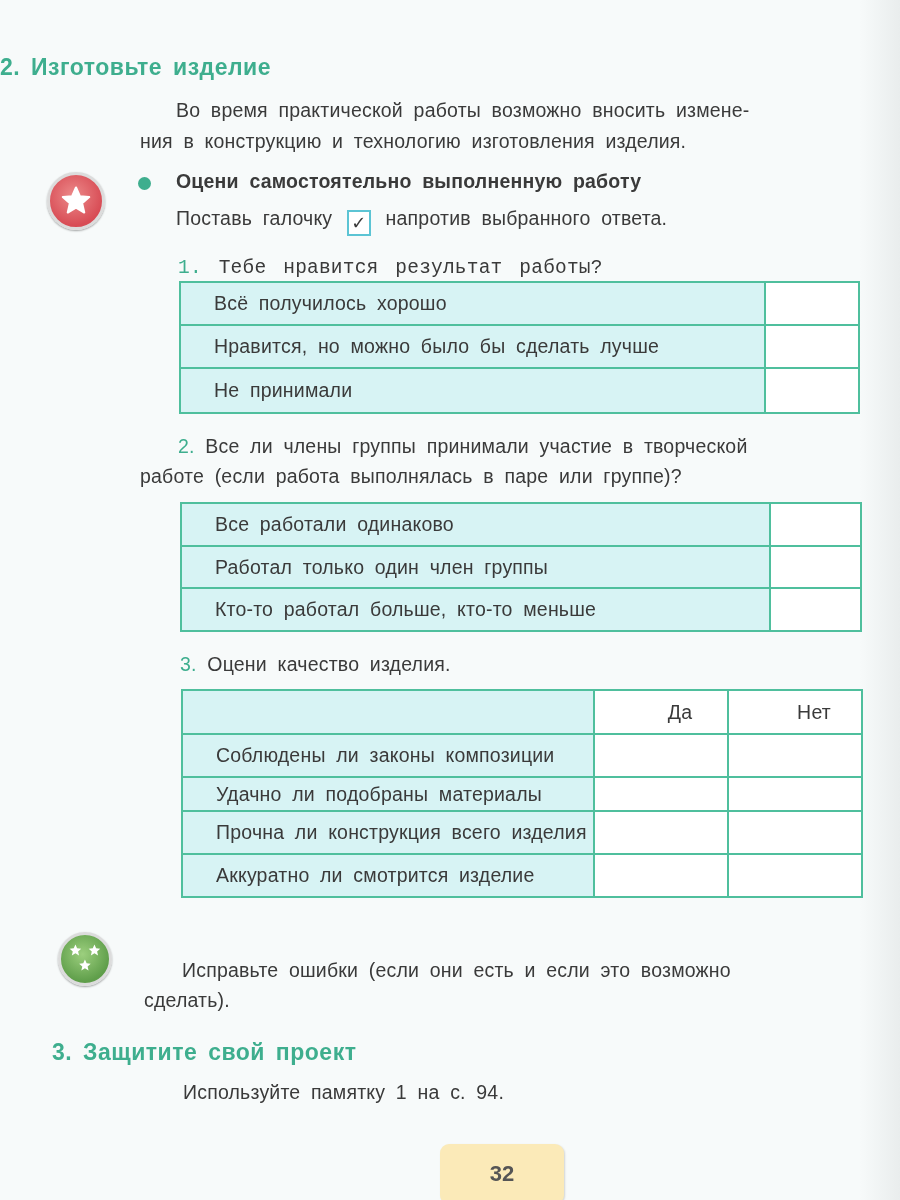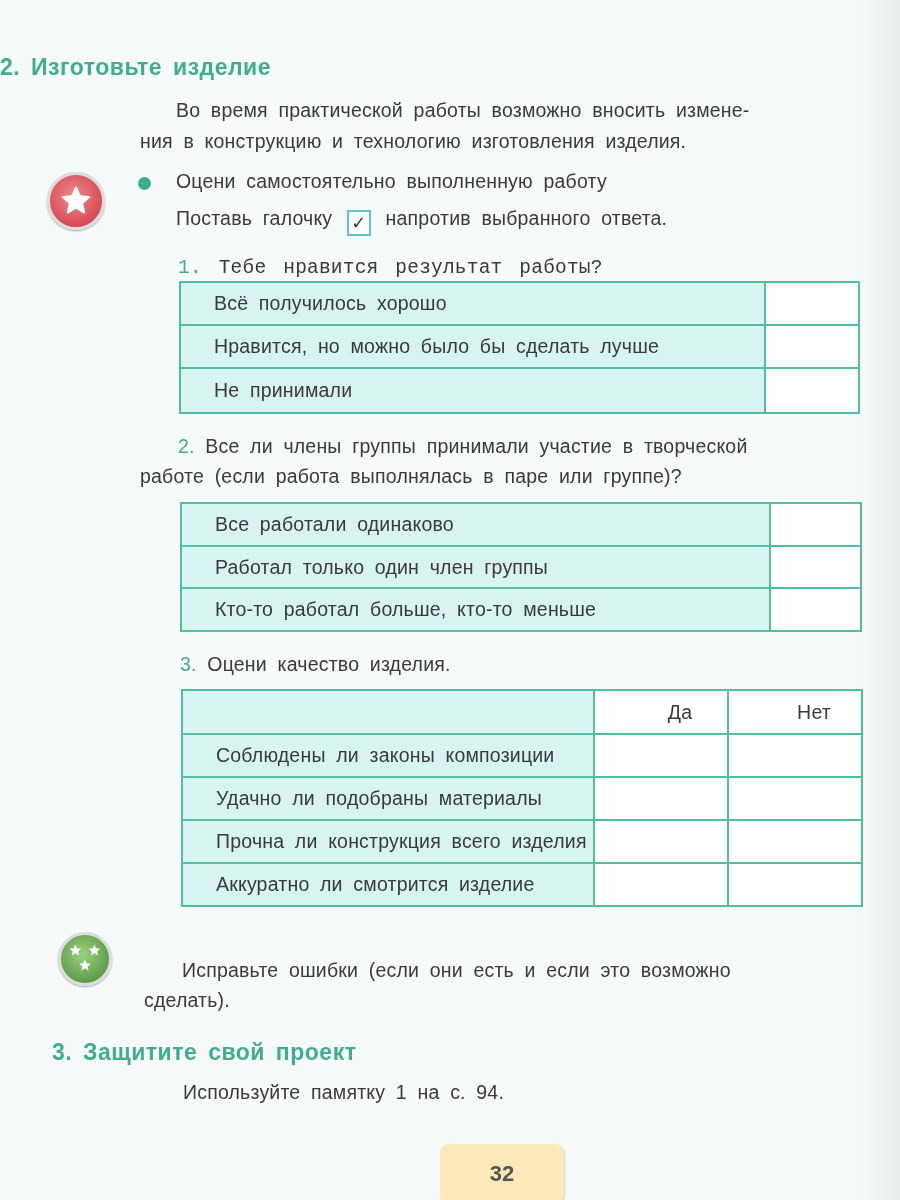--- a/index.html
+++ b/index.html
@@ -16,21 +16,21 @@
   }
   .heading {
     position: absolute; left: 0; width: 900px; text-align: left;
     color: #3eae8e; font-weight: bold; font-size: 23px; letter-spacing: 0.5px;
     word-spacing: 4px;
   }
   .text {
     position: absolute; font-size: 19.5px; line-height: 32px; word-spacing: 5px; letter-spacing: 0.2px;
     color: #3a3a3a;
   }
-  .bold { font-weight: normal; }
+  .bold { font-weight: bold; }
   .num { color: #3eae8e; }
   .bullet {
     position: absolute; width: 13px; height: 13px; border-radius: 50%;
     background: #3eae8e; left: 138px; top: 177px;
   }
   .badge-red {
     position: absolute; left: 47px; top: 172px; width: 52px; height: 52px; border-radius: 50%;
     background: radial-gradient(circle at 45% 40%, #ec8a8a, #d84c55 70%);
     border: 3px solid #dcdcdc; box-shadow: 0 1px 2px rgba(0,0,0,0.35);
     display: flex; align-items: center; justify-content: center;
@@ -147,21 +147,21 @@
         <tr style="height:44px;">
       <th></th>
       <th class="hbox" style="width:94px;">Да</th>
       <th class="hbox" style="width:94px;">Нет</th>
     </tr>
     <tr style="height:43px;">
       <td class="label">Соблюдены ли законы композиции</td>
       <td class="box"></td>
       <td class="box"></td>
     </tr>
-    <tr style="height:43px;padding-left:44px;">
+    <tr style="height:34px;padding-left:44px;">
       <td class="label">Удачно ли подобраны материалы</td>
       <td class="box"></td>
       <td class="box"></td>
     </tr>
     <tr style="height:43px;">
       <td class="label">Прочна ли конструкция всего изделия</td>
       <td class="box"></td>
       <td class="box"></td>
     </tr>
     <tr style="height:43px;">

